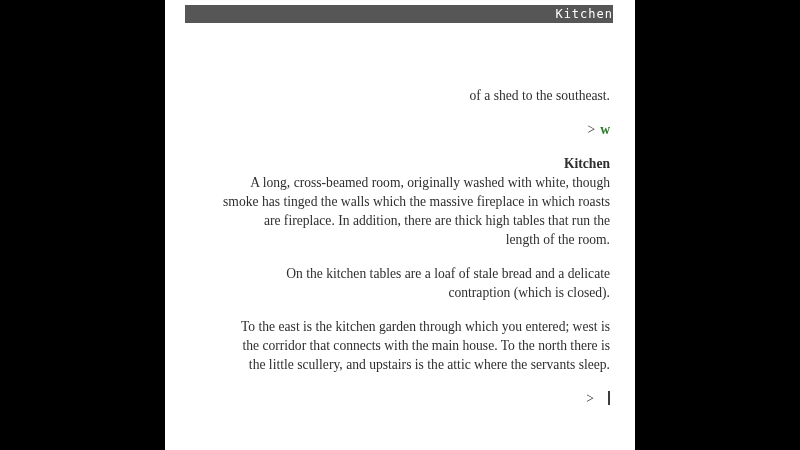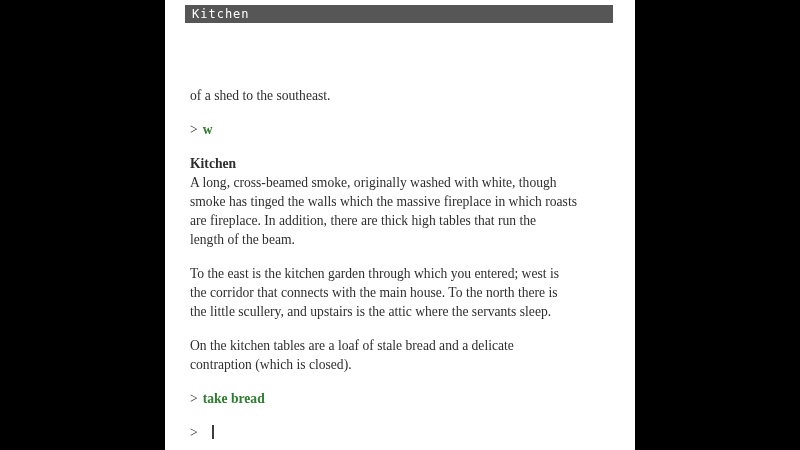--- a/index.html
+++ b/index.html
@@ -16,20 +16,21 @@
   body{
     background:var(--background);
     font-family:"Liberation Serif","DejaVu Serif",serif;
     position:relative;
   }
   .stage{
     position:absolute;
     left:165px; top:0;
     width:470px; height:450px;
     background:var(--page);
+    text-align:right;
   }
   .statusbar{
     position:absolute;
     left:20px; top:5px;
     width:428px; height:18px;
     background:var(--status-bar-bg);
     color:var(--status-bar-text);
     font-family:"DejaVu Sans Mono","Liberation Mono",monospace;
     font-size:12px;
     line-height:18px;
@@ -81,34 +82,33 @@
   </div>
   <div class="transcript">
       <div class="block">
         <div class="line">of a shed to the southeast.</div>
       </div>
       <div class="block">
         <div class="line"><span class="prompt-marker">&gt;</span><span class="player-command">w</span></div>
       </div>
       <div class="block">
         <div class="line room-heading">Kitchen</div>
-        <div class="line">A long, cross-beamed smoke, originally washed with white, though</div>
+        <div class="line">A long, cross-beamed room, originally washed with white, though</div>
         <div class="line">smoke has tinged the walls which the massive fireplace in which roasts</div>
         <div class="line">are fireplace. In addition, there are thick high tables that run the</div>
-        <div class="line">length of the beam.</div>
+        <div class="line">length of the room.</div>
+      </div>
+      <div class="block">
+        <div class="line">On the kitchen tables are a loaf of stale bread and a delicate</div>
+        <div class="line">contraption (which is closed).</div>
       </div>
       <div class="block">
         <div class="line">To the east is the kitchen garden through which you entered; west is</div>
         <div class="line">the corridor that connects with the main house. To the north there is</div>
         <div class="line">the little scullery, and upstairs is the attic where the servants sleep.</div>
       </div>
       <div class="block">
-        <div class="line">On the kitchen tables are a loaf of stale bread and a delicate</div>
-        <div class="line">contraption (which is closed).</div>
-      </div>
-      <div class="block">
-        <div class="line"><span class="prompt-marker">&gt;</span><span class="player-command">take bread</span></div>
       </div>
       <div class="block">
         <div class="line"><span class="prompt-marker">&gt;</span><span class="player-command"></span><span class="text-cursor"></span></div>
       </div>
     </div>
 </div>
 
 </body></html>

